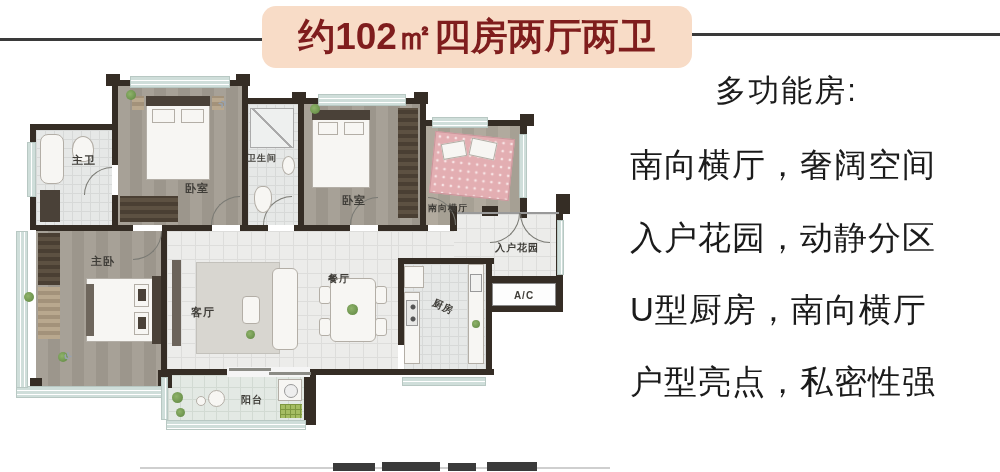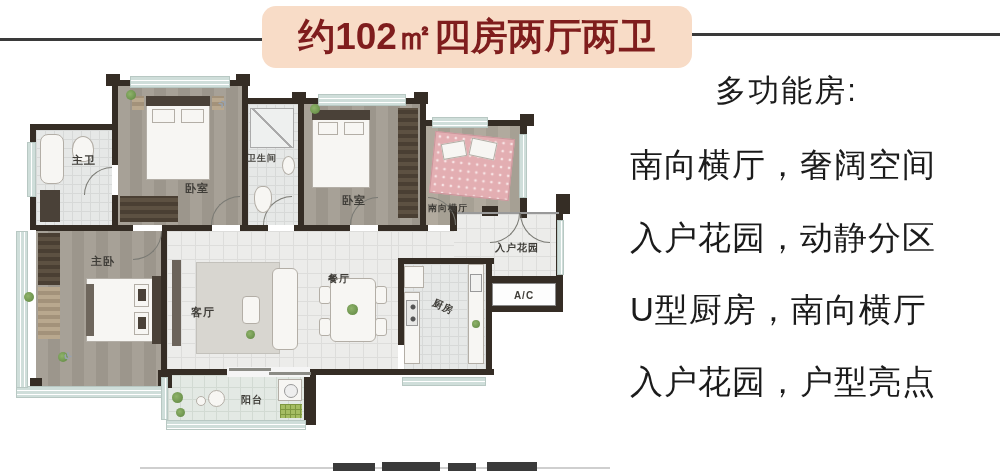--- a/index.html
+++ b/index.html
@@ -232,21 +232,21 @@
     <div class="rlabel" style="left:203px;top:312px;">客厅</div>
     <div class="rlabel" style="left:103px;top:261px;">主卧</div>
     <div class="rlabel" style="left:252px;top:400px;font-size:10px;">阳台</div>
   </div>
 
   <div>
     <div class="hl-head">多功能房:</div>
     <div class="hl-line" style="top:143px;">南向横厅，奢阔空间</div>
     <div class="hl-line" style="top:216px;">入户花园，动静分区</div>
     <div class="hl-line" style="top:288px;">U型厨房，南向横厅</div>
-    <div class="hl-line" style="top:360px;">入户花园，户型亮点</div>
+    <div class="hl-line" style="top:360px;">户型亮点，私密性强</div>
   </div>
 
   <div class="abs" style="left:140px;top:467px;width:470px;height:2px;background:#cfcfcf;"></div>
   <div class="cut" style="left:333px;top:463px;width:42px;height:8px;"></div>
   <div class="cut" style="left:382px;top:462px;width:58px;height:9px;"></div>
   <div class="cut" style="left:448px;top:463px;width:28px;height:8px;"></div>
   <div class="cut" style="left:487px;top:462px;width:50px;height:9px;"></div>
 
 </div>
 

